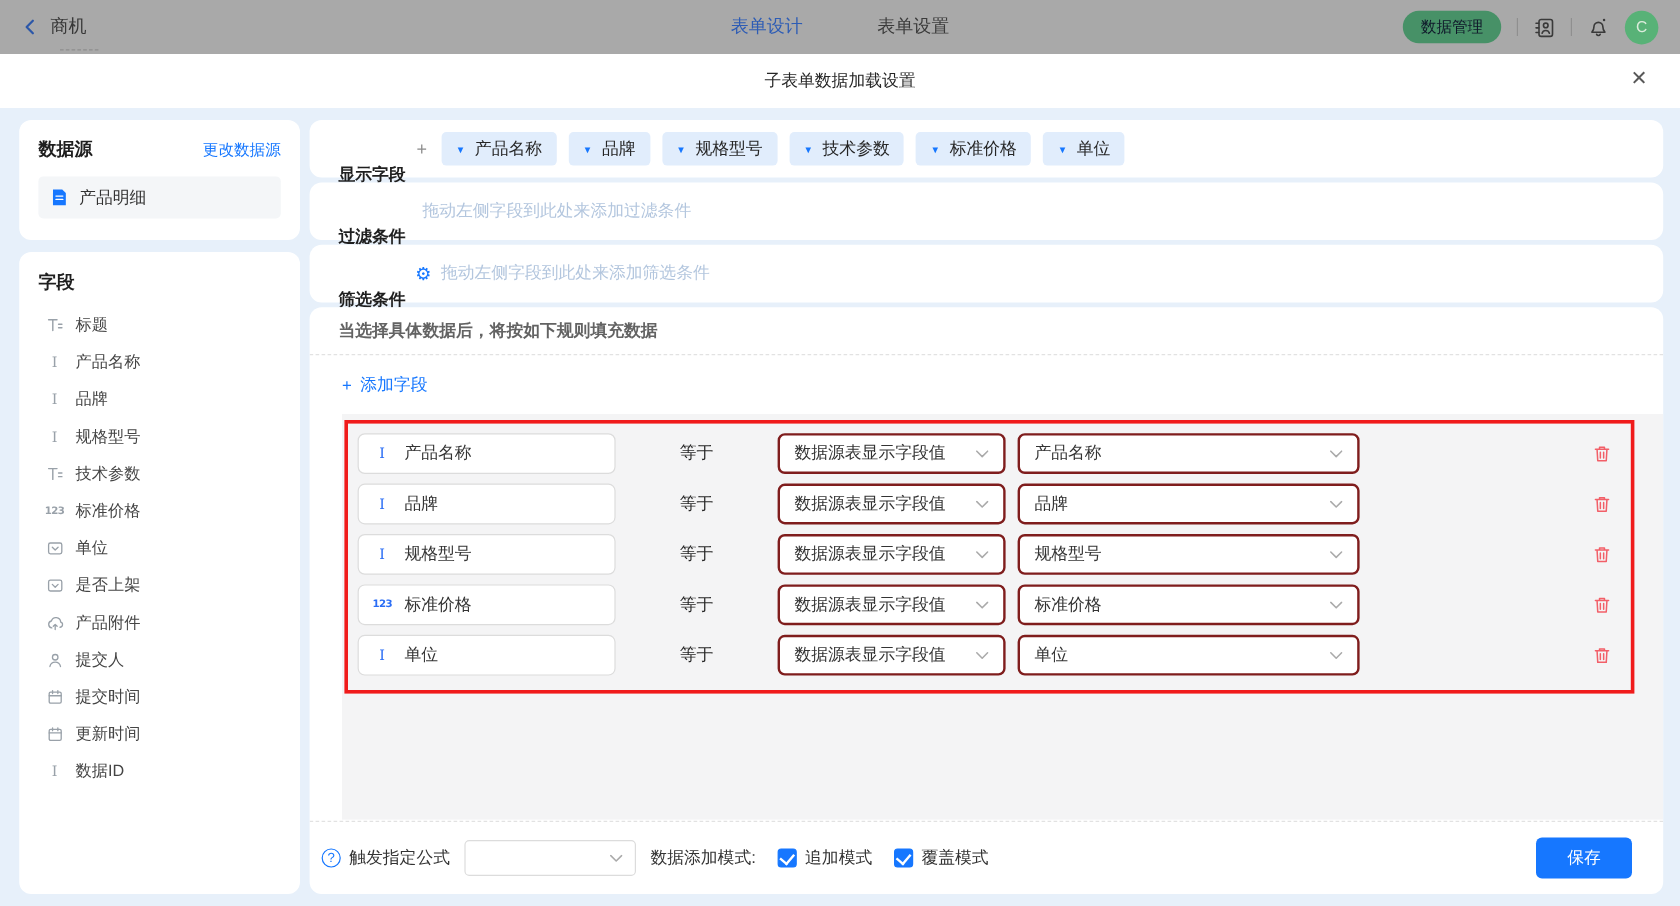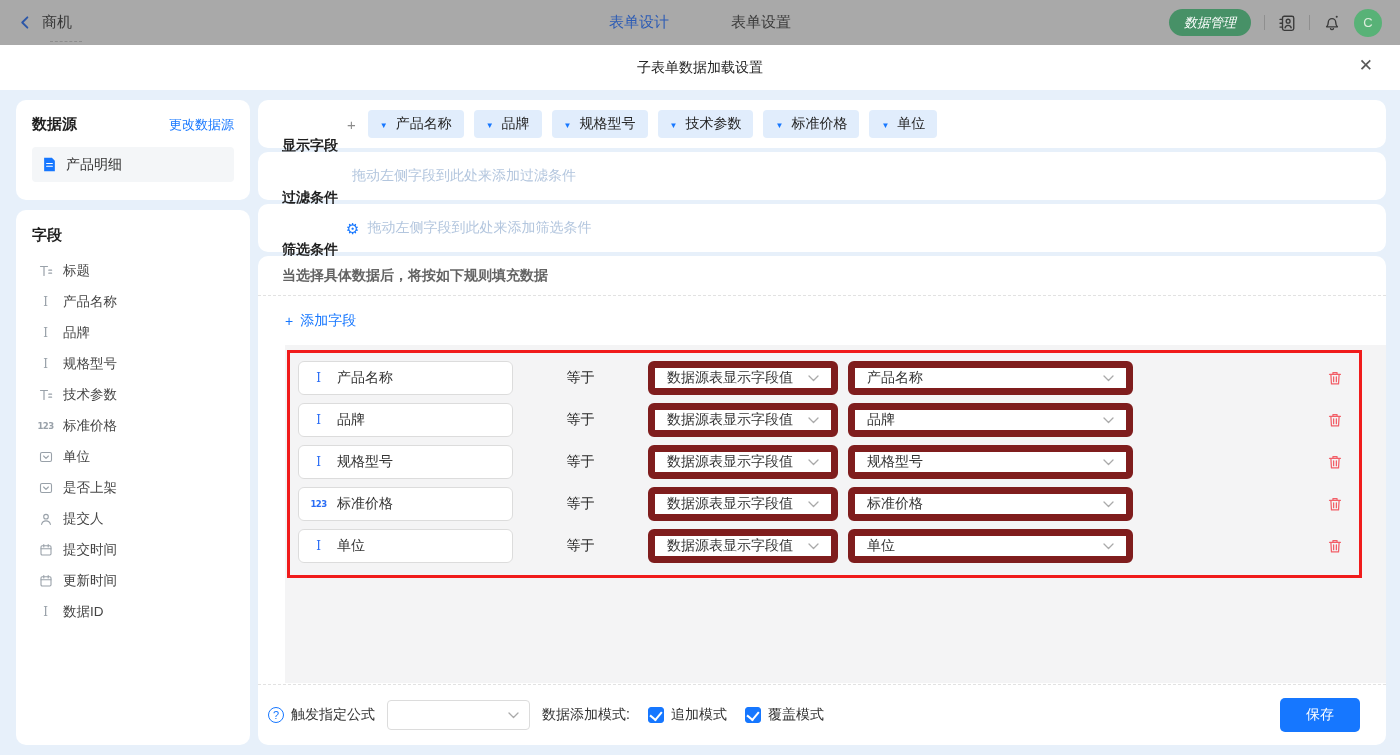--- a/index.html
+++ b/index.html
@@ -15,21 +15,21 @@
   
   .topbar { height:45px; background:#a9a9a9; display:flex; align-items:center; padding:0 18px; }
   .tb-left { flex:1; display:flex; align-items:center; gap:9px; }
   .back-chev { color:#2c57a8; }
   .back-name { font-size:15px; color:#383838; position:relative; }
   .back-name::after { content:""; position:absolute; left:8px; right:-10px; bottom:-10px; border-bottom:1px dashed #8d8d8d; }
   .tb-tabs { display:flex; gap:62px; }
   .tb-tab { font-size:15px; color:#3b3b3b; cursor:pointer; }
   .tb-tab.active { color:#2d5cb5; }
   .tb-right { flex:1; display:flex; justify-content:flex-end; align-items:center; gap:13px; }
-  .pill { background:#479167; color:#ffffff; border-radius:14px; height:27px; padding:0 15px; font-size:13px; display:flex; align-items:center;font-style:italic; }
+  .pill { background:#479167; color:#0f172a; border-radius:14px; height:27px; padding:0 15px; font-size:13px; display:flex; align-items:center; }
   .tb-divider { width:1px; height:15px; background:#8f8f8f; }
   .tb-icon { color:#3a3a3a; }
   .avatar { width:28px; height:28px; border-radius:50%; background:#58b277; color:#dcecdc; display:flex; align-items:center; justify-content:center; font-size:13px; }
 
   
   .modal-header { height:45px; background:#fff; display:flex; align-items:center; justify-content:center; position:relative; }
   .modal-title { font-size:14px; font-weight:500; color:#262626; }
   .close { position:absolute; right:27px; top:12px; font-size:17px; color:#595959; cursor:pointer; line-height:1; }
 
   
@@ -66,21 +66,21 @@
   .rules-card { flex:1; display:flex; flex-direction:column; padding:0; overflow:hidden; }
   .rules-note { height:40px; display:flex; align-items:center; padding:0 24px; color:#636363; font-size:14px; border-bottom:1px dashed #e2e2e2; flex:none;font-weight:bold; }
   .add-row { height:49px; display:flex; align-items:center; padding-left:27px; flex:none; }
   .add-link { color:#1677ff; font-size:14px; display:flex; align-items:center; gap:7px; cursor:pointer; }
   .gray-panel { background:#f4f4f5; margin-left:27px; height:338px; flex:none; }
   .red-box { border:3px solid #f01b1b; margin:5px 24px 0 2px; height:228px; padding:8px 0 0 8px; }
   .rule-row { height:34px; margin-bottom:8px; display:flex; align-items:center; }
   .rule-field { width:215px; height:34px; background:#fff; border:1px solid #dcdcdc; border-radius:6px; display:flex; align-items:center; gap:11px; padding:0 12px; font-size:14px; color:#333; cursor:pointer; }
   .rule-field .ficon { color:#2a6df5; width:15px; display:flex; justify-content:center; }
   .op { width:135px; text-align:center; font-size:14px; color:#262626; font-weight:500; }
-  .select { height:34px; background:#fff; border:7px solid #7f1d1d; border-radius:6px; display:flex; align-items:center; justify-content:space-between; padding:0 12px; font-size:14px; color:#333; cursor:pointer; }
+  .select { height:34px; background:#fff; border:2px solid #7f1d1d; border-radius:6px; display:flex; align-items:center; justify-content:space-between; padding:0 12px; font-size:14px; color:#333; cursor:pointer; }
   .sel-source { width:190px; }
   .sel-value { width:285px; margin-left:10px; }
   .chev { color:#aaa; flex:none; margin-left:8px; }
   .trash { margin-left:auto; margin-right:16px; color:#f25f68; cursor:pointer; }
 
   
   .footer-bar { border-top:1px dashed #e2e2e2; height:61px; display:flex; align-items:center; padding:0 26px 0 10px; margin-top:auto; flex:none; }
   .help { width:16px; height:16px; border:1px solid #1677ff; color:#1677ff; border-radius:50%; font-size:11px; display:flex; align-items:center; justify-content:center; flex:none; }
   .f-label { margin-left:7px; font-size:14px; color:#333; }
   .f-select { width:143px; height:30px; margin-left:12px; border:1px solid #dcdcdc; border-radius:4px; background:#fff; display:flex; align-items:center; justify-content:flex-end; padding:0 10px; cursor:pointer; }
@@ -223,20 +223,29 @@
             <span class="ficon">
               <svg width="14" height="14" viewBox="0 0 14 14" fill="none" stroke="currentColor" stroke-width="1.1" stroke-linecap="round" stroke-linejoin="round">
                 <rect x="1.5" y="2.5" width="11" height="9" rx="1.5"></rect>
                 <path d="M4.6 6l2.4 2.4L9.4 6"></path>
               </svg>
             </span>
             <span>是否上架</span>
           </div>
 
 
+          <div class="field-item">
+            <span class="ficon">
+              <svg width="14" height="14" viewBox="0 0 14 14" fill="none" stroke="currentColor" stroke-width="1.1" stroke-linecap="round" stroke-linejoin="round">
+                <path d="M4.2 11.2a2.9 2.9 0 01-.4-5.7 4 4 0 017.8.9 2.2 2.2 0 01-.6 4.3"></path>
+                <path d="M7 12.6V8.4M5.4 9.9L7 8.3l1.6 1.6"></path>
+              </svg>
+            </span>
+            <span>产品附件</span>
+          </div>
 
           <div class="field-item">
             <span class="ficon">
               <svg width="14" height="14" viewBox="0 0 14 14" fill="none" stroke="currentColor" stroke-width="1.1" stroke-linecap="round">
                 <circle cx="7" cy="4.7" r="2.3"></circle>
                 <path d="M2.6 12.4a4.5 4.5 0 018.8 0"></path>
               </svg>
             </span>
             <span>提交人</span>
           </div>

